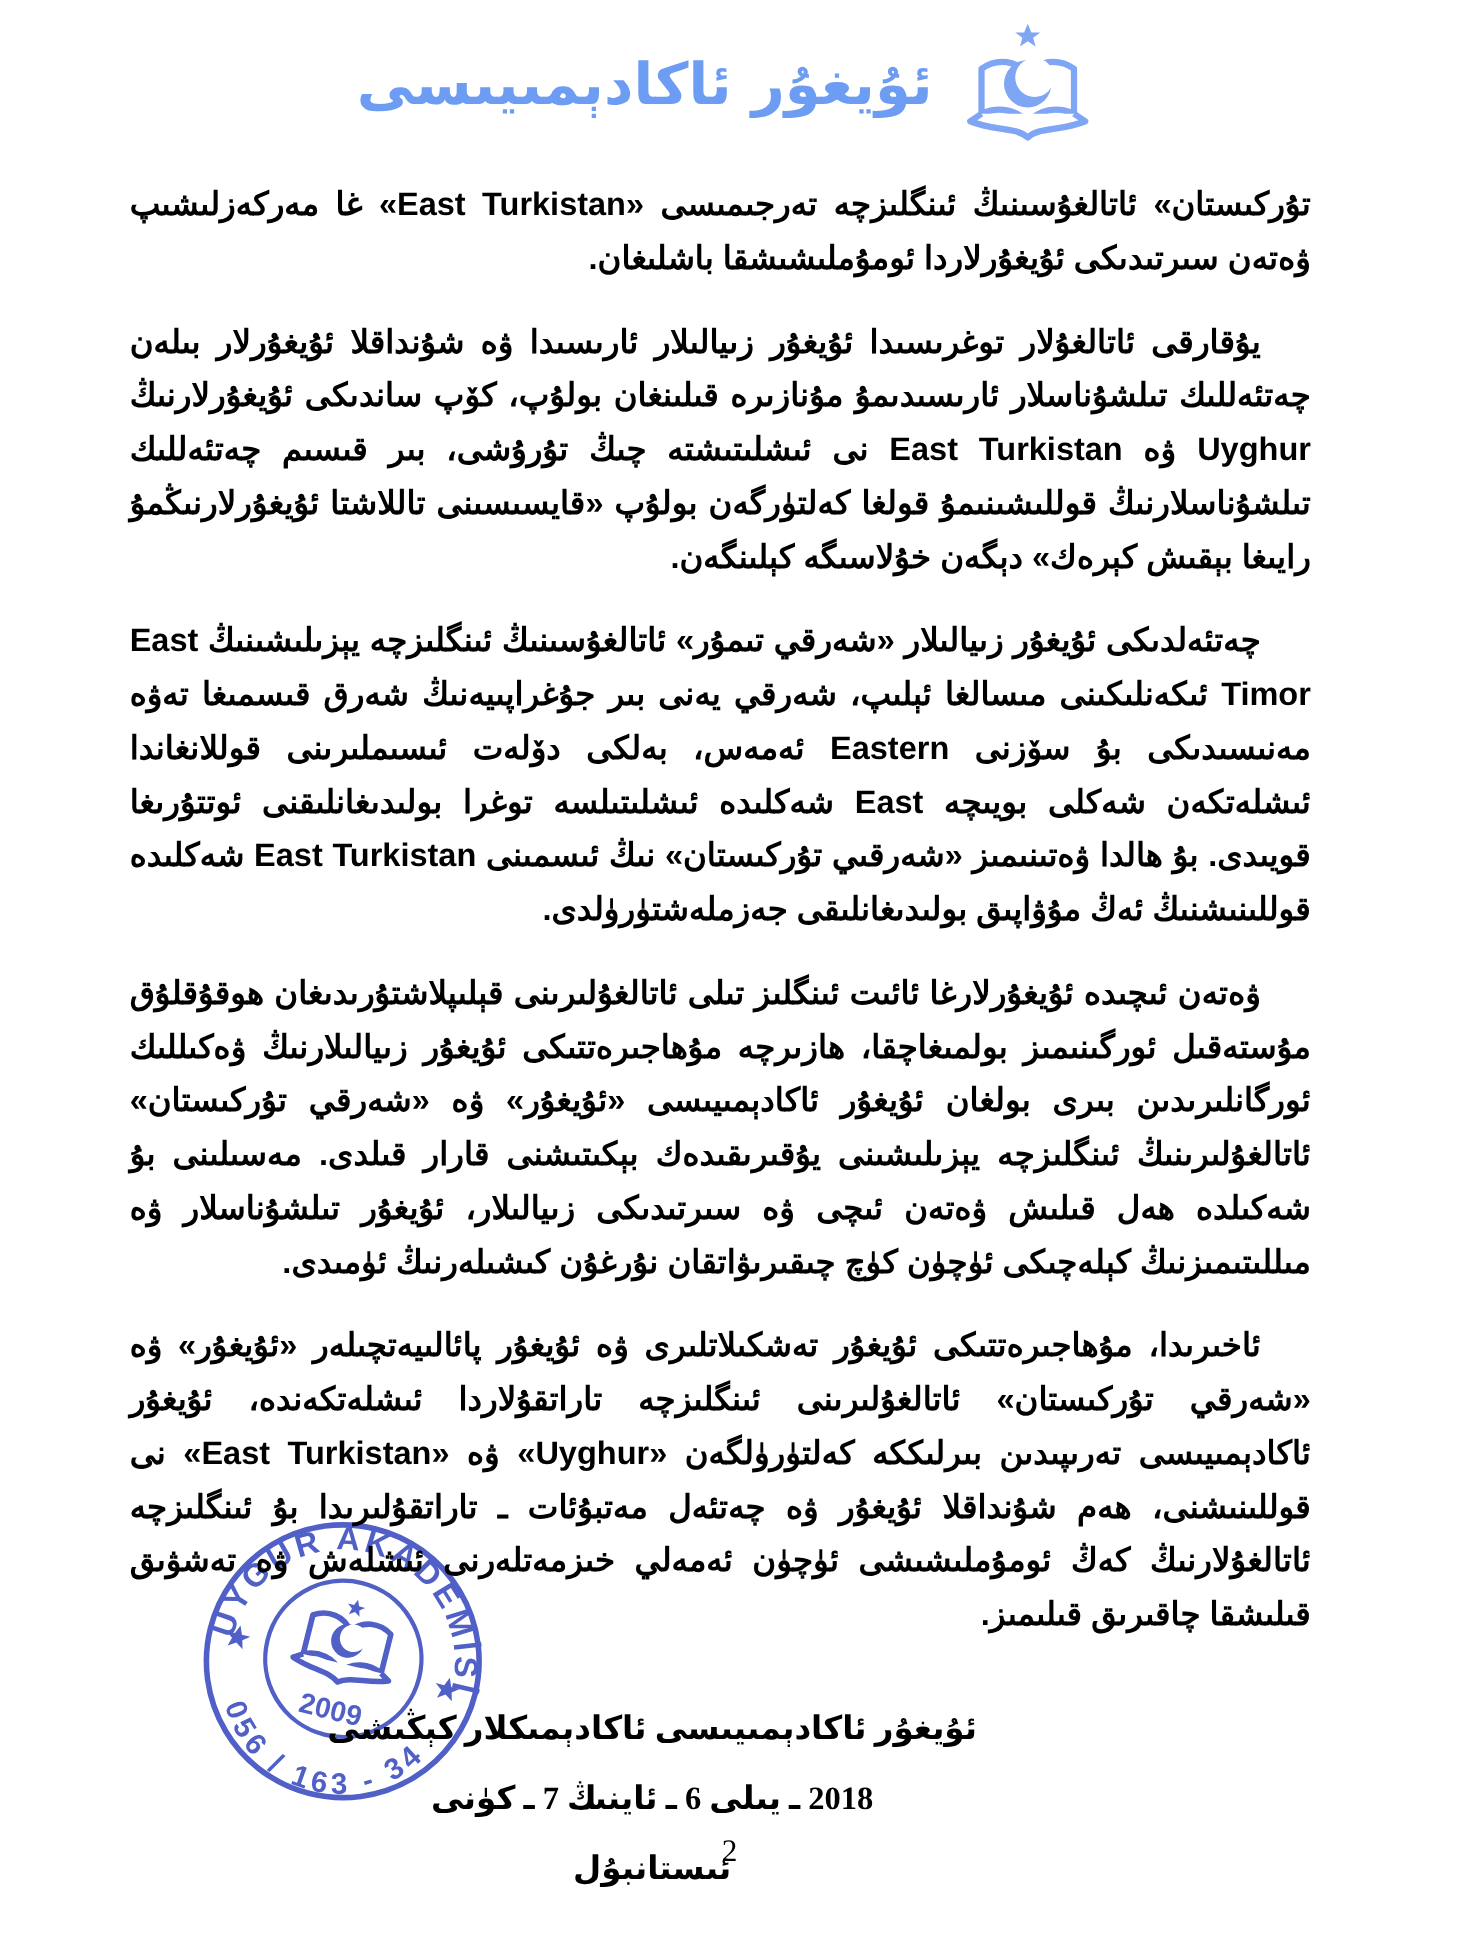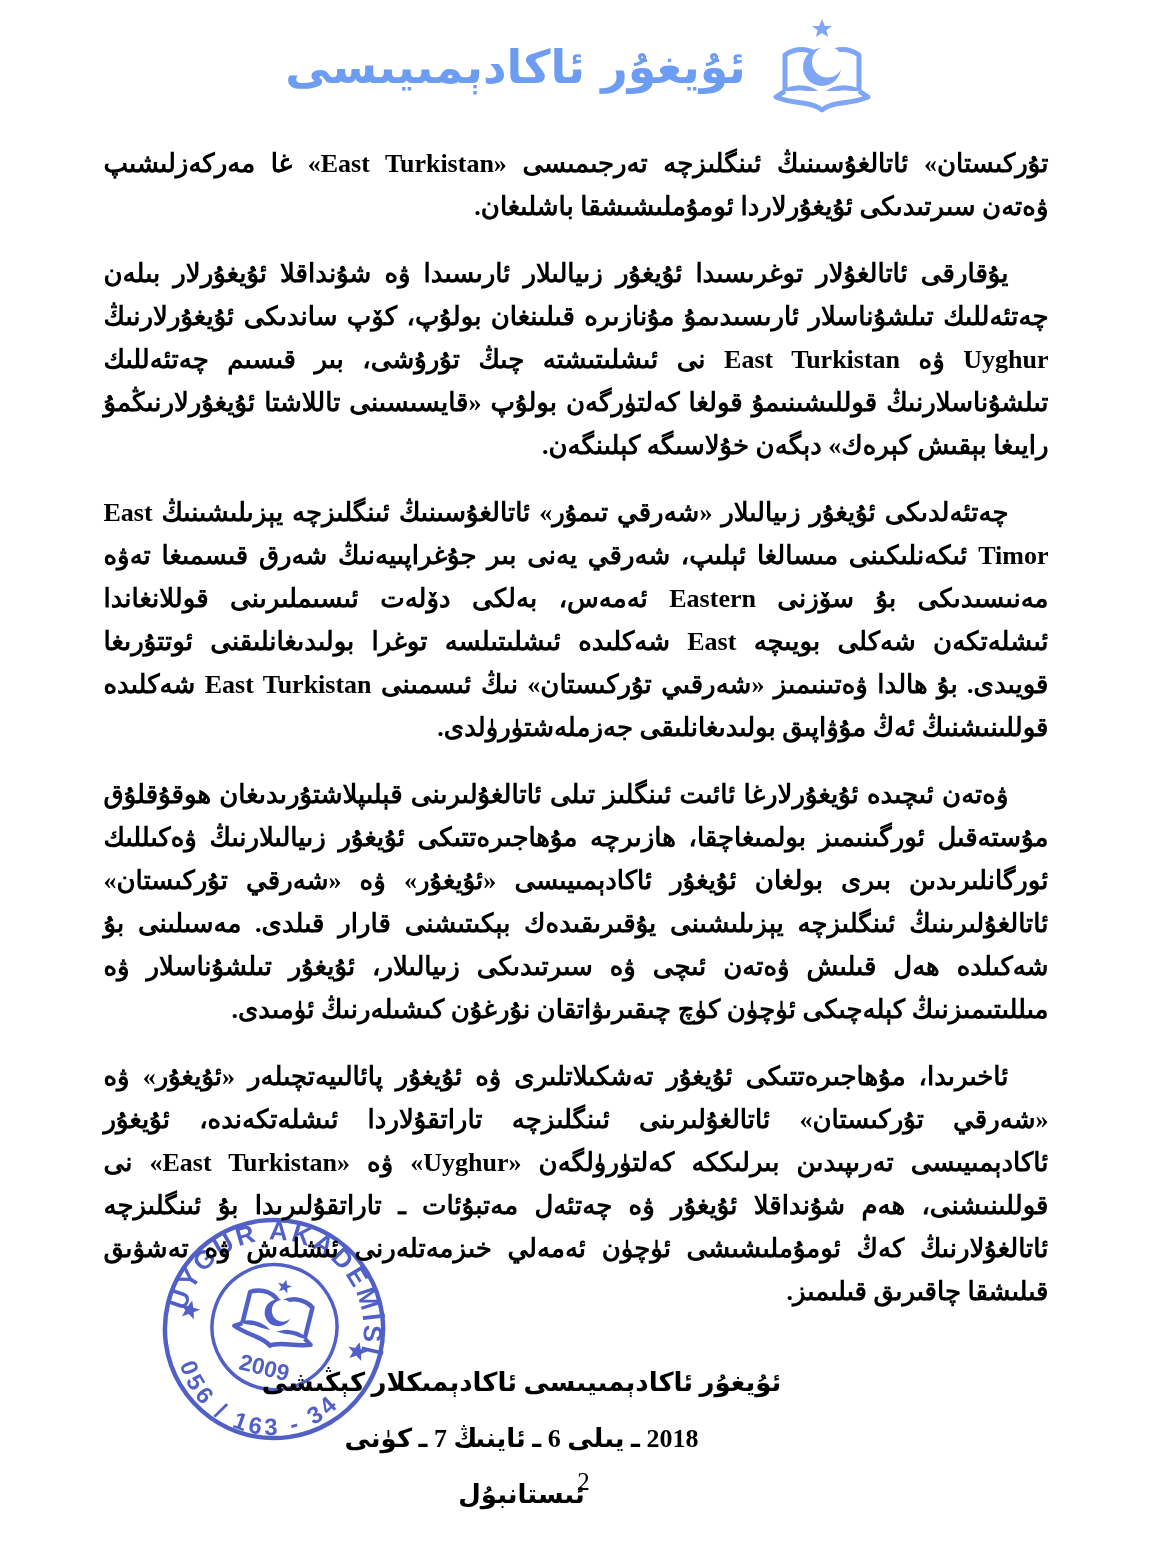--- a/index.html
+++ b/index.html
@@ -32,21 +32,21 @@
   }
   
   .doc-body {
     direction: rtl;
     padding: 24px 66px 0 51px;
     font-size: 26px;
     font-weight: bold;
     line-height: 43px;
     color: #000000;
     text-align: justify;
-    font-family: Liberation Serif, serif;
+    font-family: Liberation Sans, sans-serif;
   }
   .para { margin-bottom: 13px; }
   .para.indent { text-indent: 40px; margin-top: 24px; }
   
   .signature {
     direction: rtl;
     margin-top: 42px;
     text-align: center;
     transform: translateX(-62px);
     font-size: 26px;

